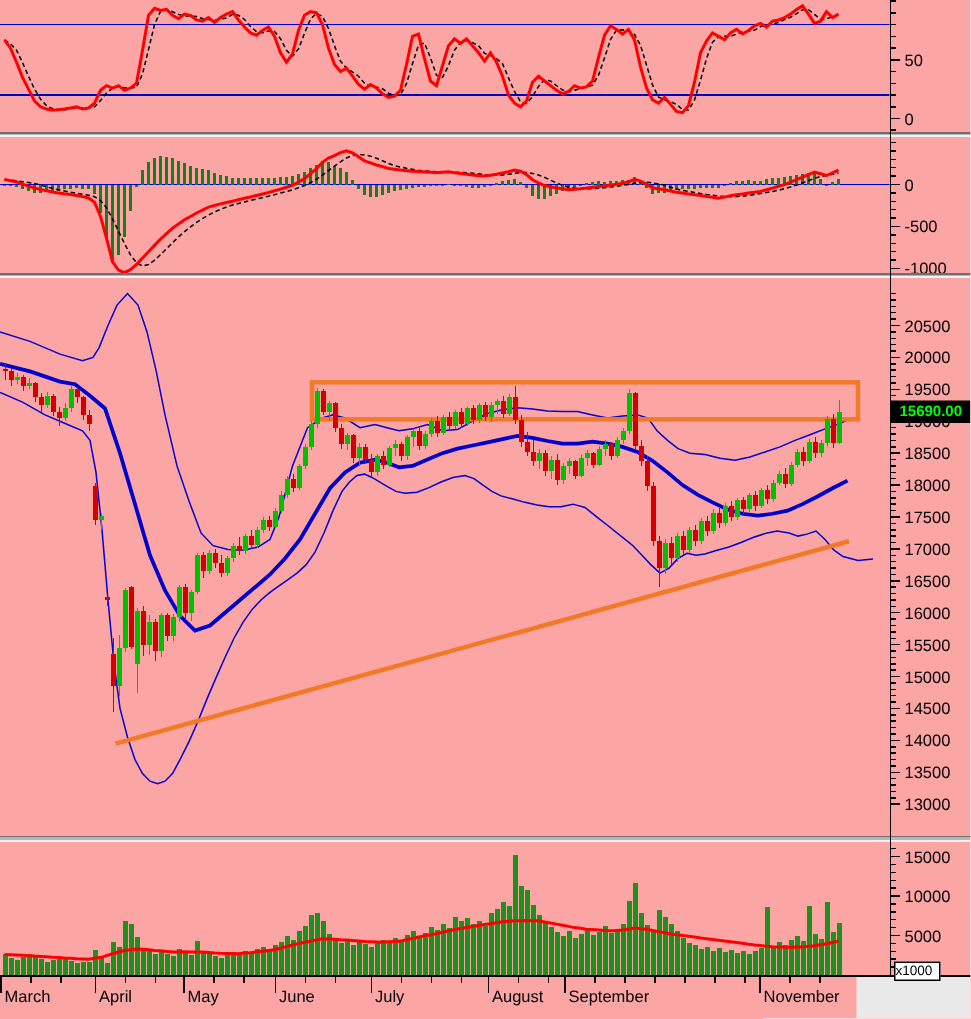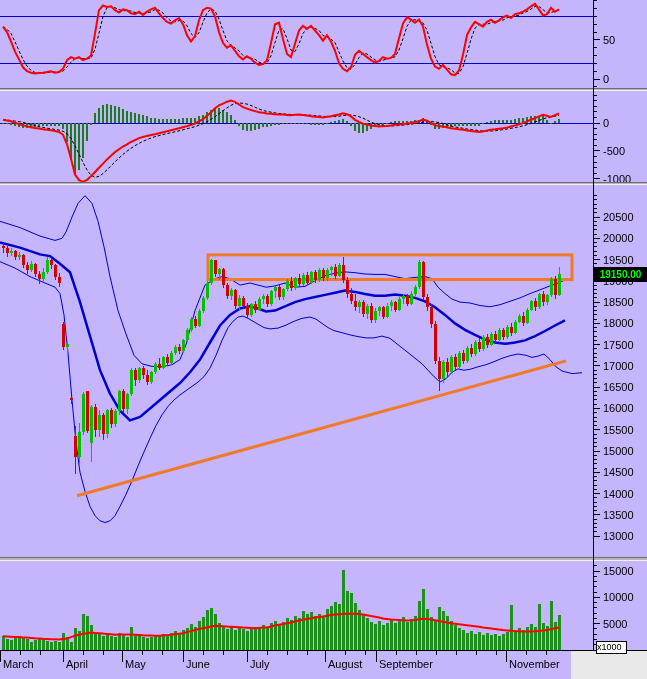--- a/index.html
+++ b/index.html
@@ -1,17 +1,17 @@
 <!DOCTYPE html>
 <html><head>
 <meta charset="utf-8">
 <style>
   html,body{margin:0;padding:0;background:#ffffff;}
   body{font-family:"Liberation Sans",sans-serif;}
-  .chart-window{position:relative;width:647px;height:679px;background:#c4b5fd;overflow:hidden;}
+  .chart-window{position:relative;width:647px;height:679px;background:#fca5a5;overflow:hidden;}
   svg{position:absolute;left:0;top:0;}
   .overlay{position:absolute;box-sizing:border-box;}
   .price-tag{left:594px;top:267px;width:53px;height:15px;background:#000;color:#00ff00;
              font-size:10px;line-height:15px;text-align:center;font-weight:bold;}
   .unit-box{left:596px;top:641px;width:31px;height:13px;background:#fff;border:1px solid #000;
             color:#000;font-size:9px;line-height:11px;}
 </style>
 </head>
 <body>
 
@@ -836,15 +836,15 @@
         <line x1="436.5" y1="650" x2="436.5" y2="655" stroke="#000" shape-rendering="crispEdges"></line>
         <line x1="456.5" y1="650" x2="456.5" y2="655" stroke="#000" shape-rendering="crispEdges"></line>
         <line x1="476.5" y1="650" x2="476.5" y2="655" stroke="#000" shape-rendering="crispEdges"></line>
         <line x1="496.5" y1="650" x2="496.5" y2="655" stroke="#000" shape-rendering="crispEdges"></line>
         <line x1="506.5" y1="650" x2="506.5" y2="662" stroke="#000" shape-rendering="crispEdges"></line>
         <text x="509" y="668" font-size="11" fill="#000" font-family="&quot;Liberation Sans&quot;,sans-serif">November</text>
         <line x1="526.5" y1="650" x2="526.5" y2="655" stroke="#000" shape-rendering="crispEdges"></line>
         <line x1="546.5" y1="650" x2="546.5" y2="655" stroke="#000" shape-rendering="crispEdges"></line>
       </g>
     </svg>
-  <div class="overlay price-tag">19150.00</div>
+  <div class="overlay price-tag">15690.00</div>
   <div class="overlay unit-box">x1000</div>
 </div>
 
 </body></html>

